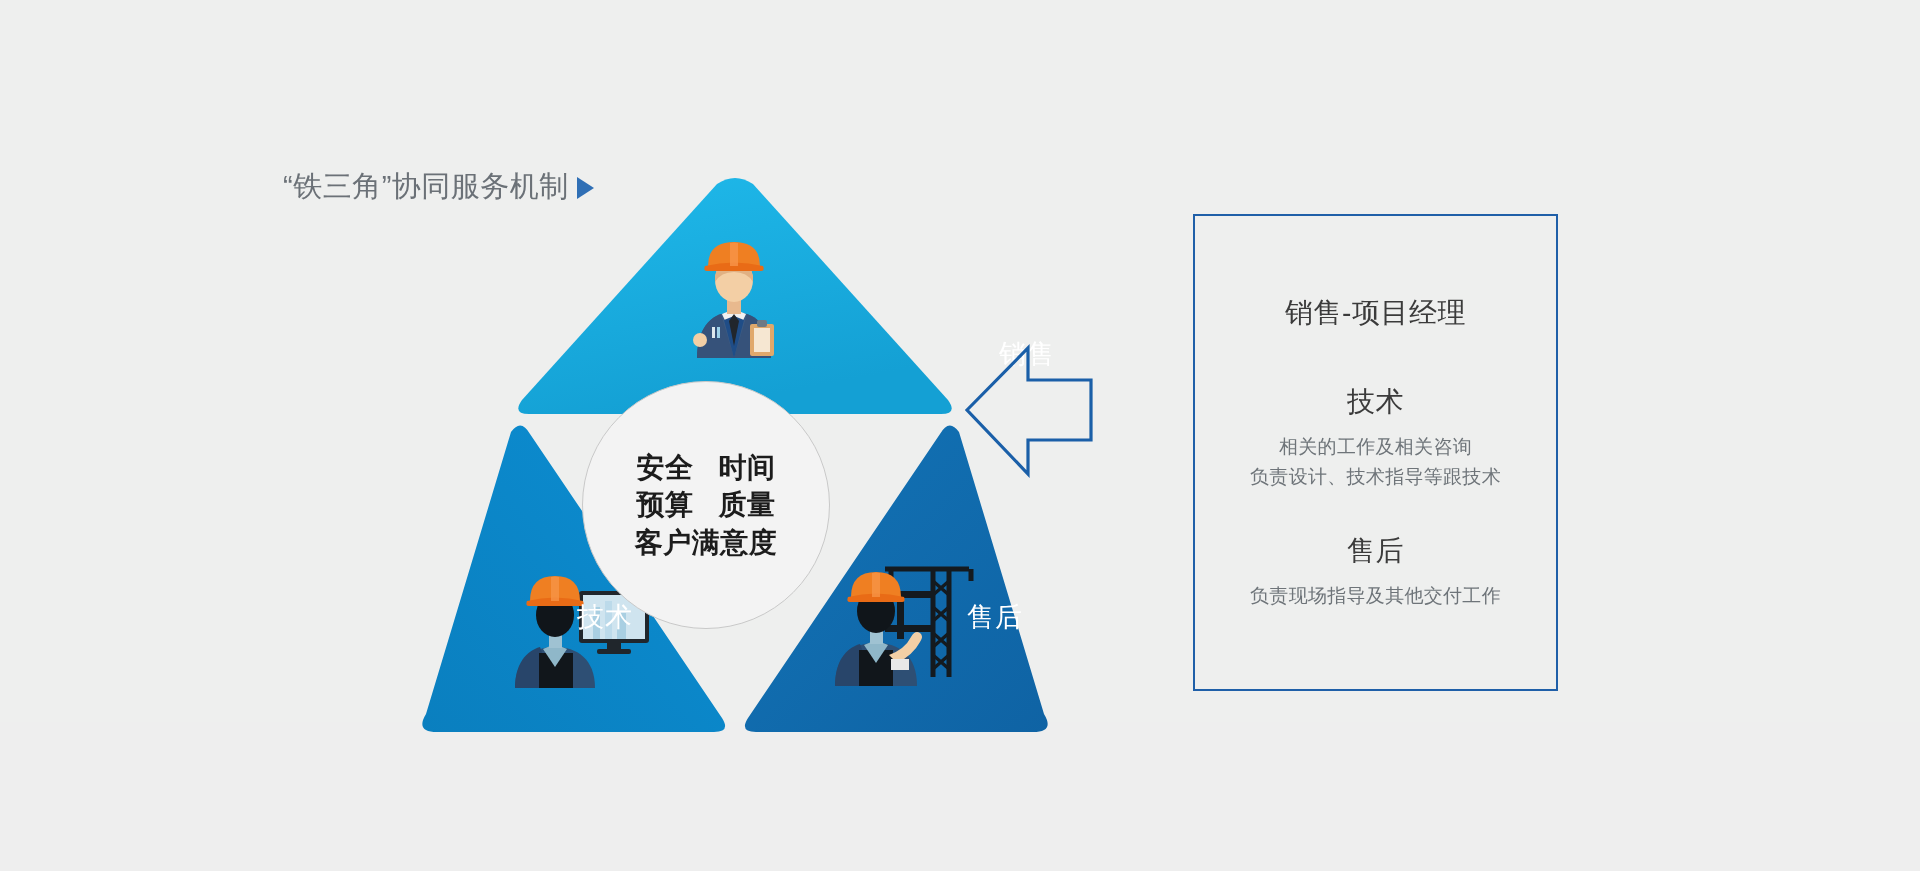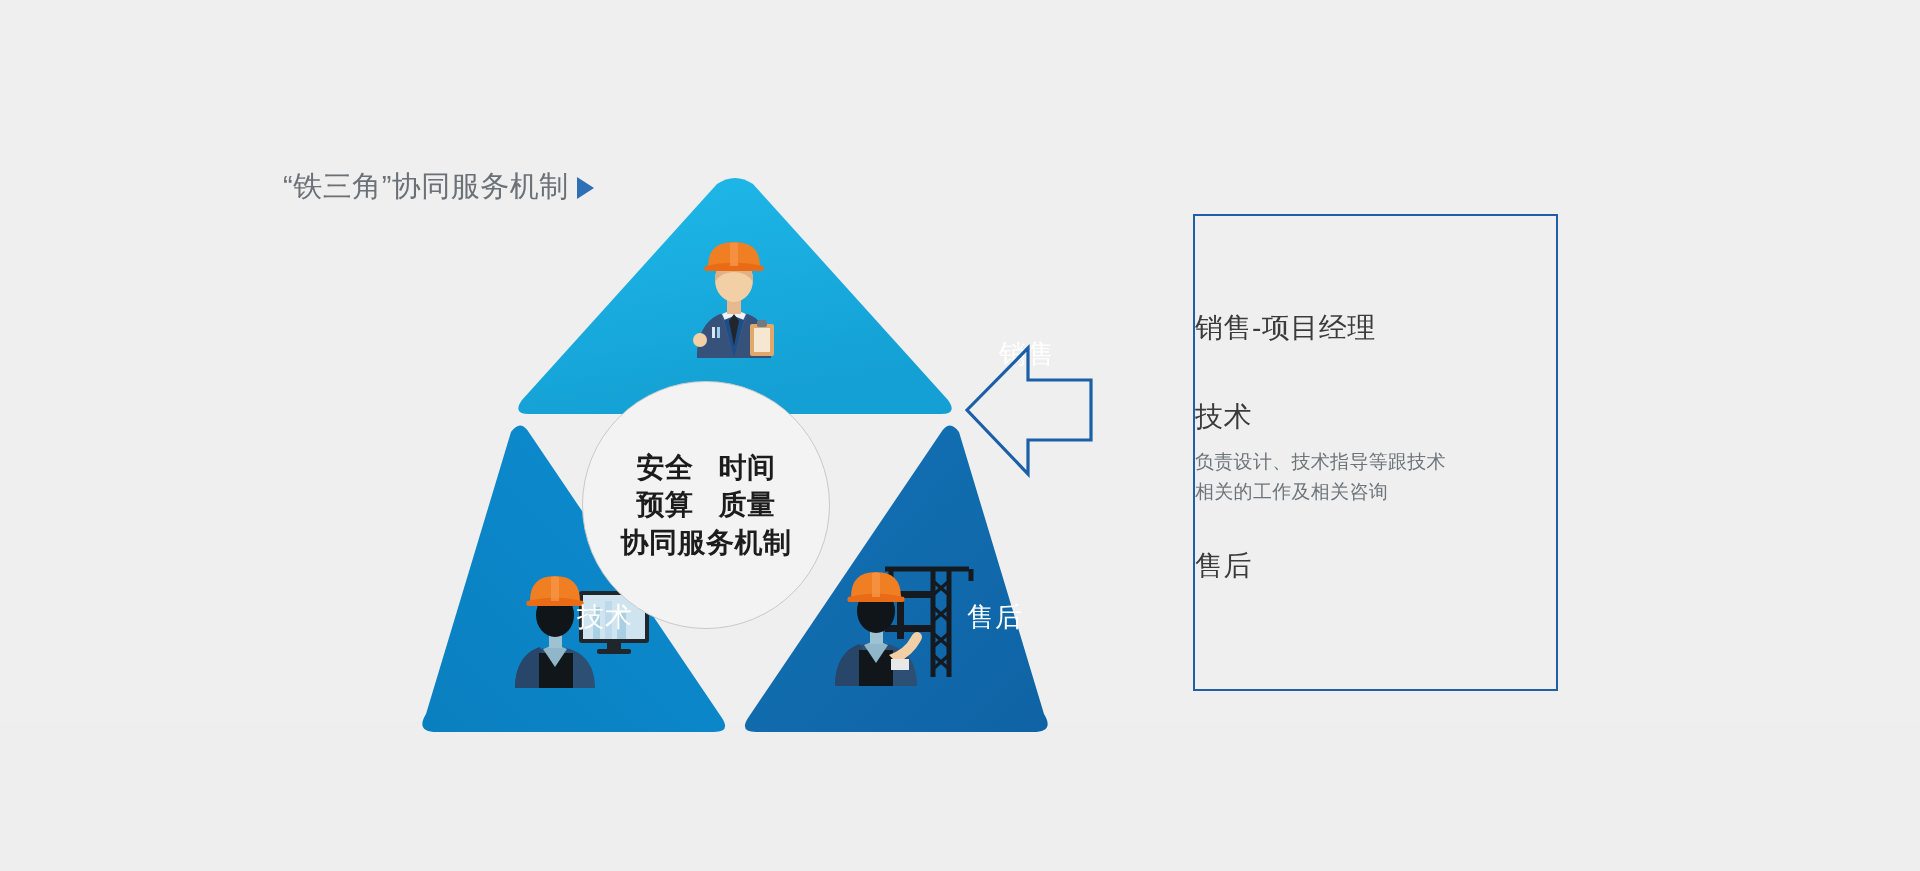--- a/index.html
+++ b/index.html
@@ -113,21 +113,21 @@
     top: 214px;
     width: 365px;
     height: 477px;
     border: 2px solid #1f5fa8;
     background: transparent;
     display: flex;
     flex-direction: column;
     align-items: center;
     justify-content: center;
   }
-  .info-block { text-align: left; width: 100%; }
+  .info-block { text-align: center; width: 100%; }
   .info-block + .info-block { margin-top: 40px; }
   .info-head {
     font-size: 28px;
     color: #3b3b3b;
     font-weight: 400;
     letter-spacing: 0.5px;
     margin-bottom: 11px;
     white-space: nowrap;
   }
   .info-desc {
@@ -292,39 +292,40 @@
       <rect x="62" y="108" width="18" height="11" fill="#e8e8e8"></rect>
     </svg>
 
     <div class="tri-label" id="label-sales">销售</div>
     <div class="tri-label" id="label-tech">技术</div>
     <div class="tri-label" id="label-after">售后</div>
 
     <div id="center-circle">
       <div class="cc-line">安全   时间</div>
       <div class="cc-line">预算   质量</div>
-      <div class="cc-line">协同服务机制</div>
+      <div class="cc-line">客户满意度</div>
     </div>
   </div>
 
   <svg id="big-arrow" viewBox="0 0 135 145">
     <path d="M2 72 L 63 10 L 63 42 L 126 42 L 126 102 L 63 102 L 63 136 Z" fill="none" stroke="#1a5fa8" stroke-width="3.2" stroke-linejoin="miter"></path>
   </svg>
 
   <div id="info-panel">
 
     <div class="info-block">
       <div class="info-head">销售-项目经理</div>
     </div>
 
     <div class="info-block">
       <div class="info-head">技术</div>
+      <div class="info-desc">相关的工作及相关咨询</div>
       <div class="info-desc">负责设计、技术指导等跟技术</div>
-      <div class="info-desc">相关的工作及相关咨询</div>
     </div>
 
     <div class="info-block">
       <div class="info-head">售后</div>
+      <div class="info-desc">负责现场指导及其他交付工作</div>
     </div>
 
   </div>
 
 </div>
 
 </body></html>

